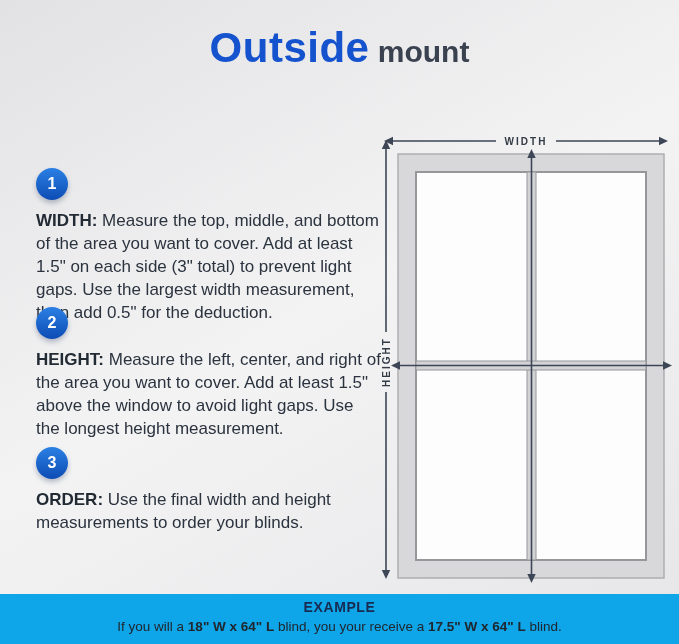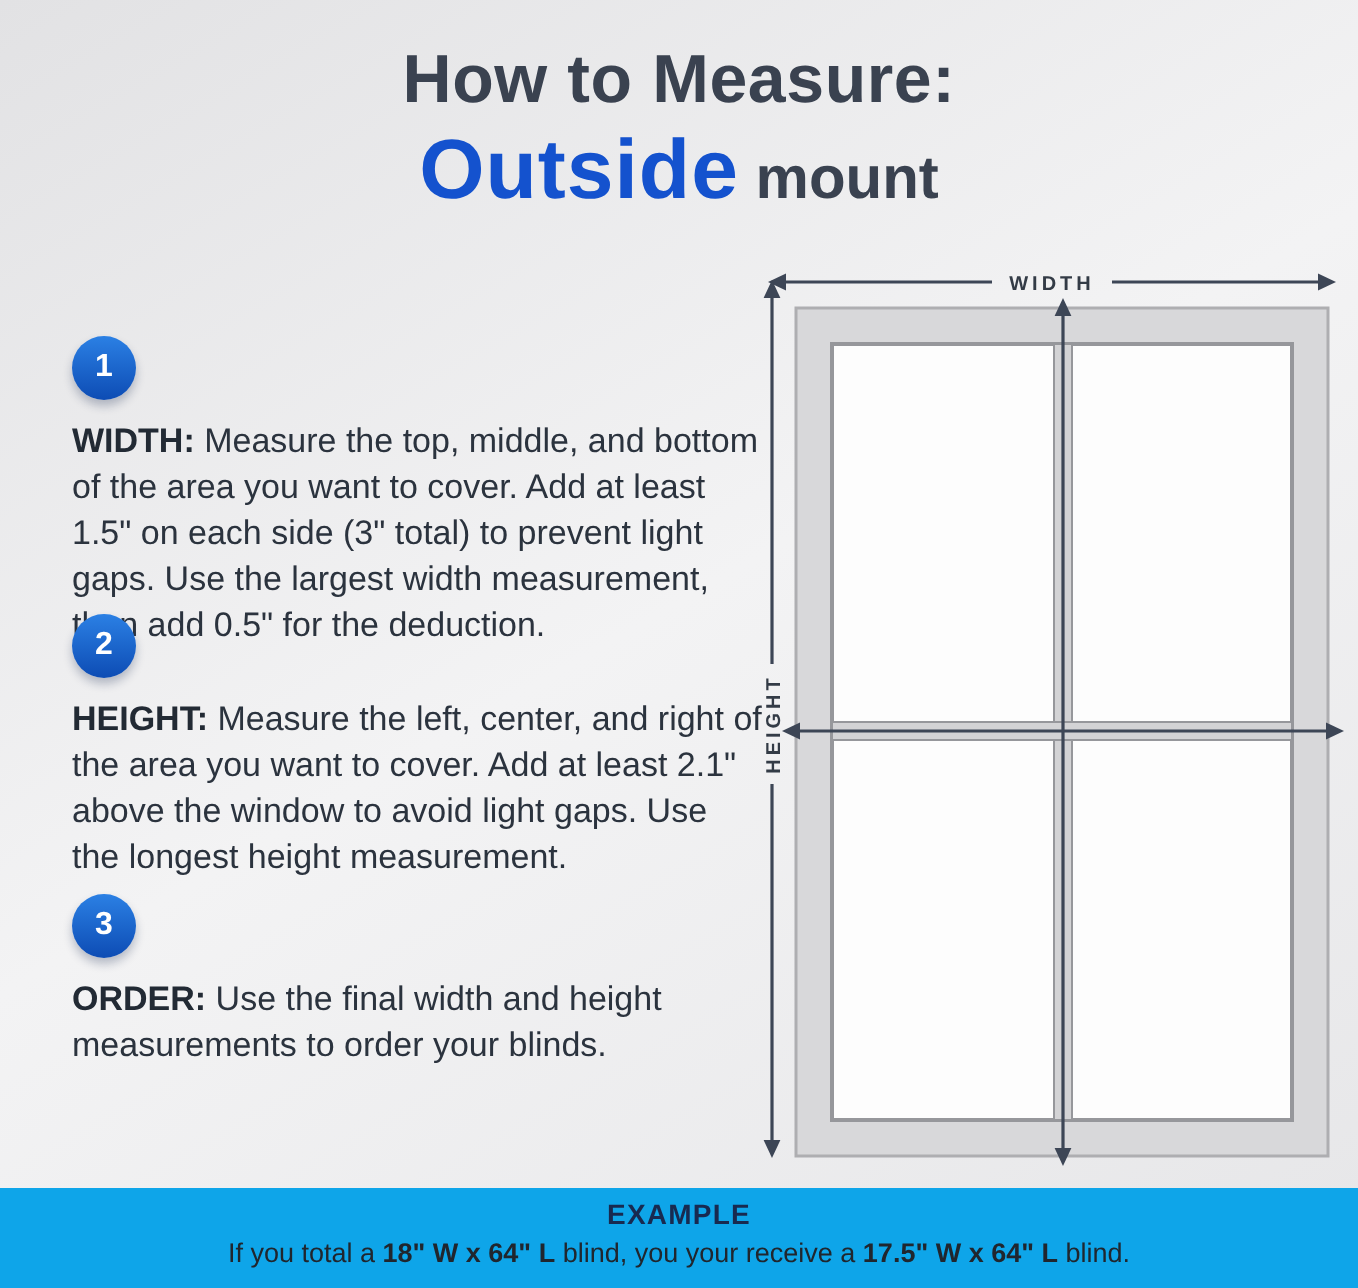--- a/index.html
+++ b/index.html
@@ -37,34 +37,33 @@
   .footer { position:absolute; left:0; right:0; bottom:0; height:50px;
     background:#0ea5e9; text-align:center; padding-top:5px; }
   .footer-heading { font-size:14px; font-weight:800; color:#182a50; letter-spacing:.6px; }
   .footer-line { margin-top:4px; font-size:13.5px; color:#20262e; }
   .footer-line b { font-weight:700; }
 </style>
 </head>
 <body>
 
 <div class="title">
-  <div class="title-line1">How to Measure:</div>
   <div class="title-line2">
     <span class="title-outside">Outside</span><span class="title-mount"> mount</span>
   </div>
 </div>
 
 <div class="step step-1">
   <div class="badge">1</div>
   <p><b>WIDTH:</b><span> Measure the top, middle, and bottom of the area you want to cover. Add at least 1.5" on each side (3" total) to prevent light gaps. Use the largest width measurement, then add 0.5" for the deduction.</span></p>
 </div>
 
 <div class="step step-2">
   <div class="badge">2</div>
-  <p><b>HEIGHT:</b><span> Measure the left, center, and right of the area you want to cover. Add at least 2.1" above the window to avoid light gaps. Use the longest height measurement.</span></p>
+  <p><b>HEIGHT:</b><span> Measure the left, center, and right of the area you want to cover. Add at least 1.5" above the window to avoid light gaps. Use the longest height measurement.</span></p>
 </div>
 
 <div class="step step-3">
   <div class="badge">3</div>
   <p><b>ORDER:</b><span> Use the final width and height measurements to order your blinds.</span></p>
 </div>
 
 <div class="diagram">
   <svg viewBox="0 0 296 460">
 
@@ -103,15 +102,15 @@
       <line x1="20" y1="235.5" x2="287" y2="235.5" stroke-width="1.6"></line>
       <polygon points="13,235.5 22,231.3 22,239.7" stroke="none"></polygon>
       <polygon points="294,235.5 285,231.3 285,239.7" stroke="none"></polygon>
     </g>
   </svg>
 </div>
 
 <div class="footer">
   <div class="footer-heading">EXAMPLE</div>
   <div class="footer-line">
-    <span>If you total a </span><b>18" W x 64" L</b><span> blind, you your receive a </span><b>17.5" W x 64" L</b><span> blind.</span>
+    <span>If you will a </span><b>18" W x 64" L</b><span> blind, you your receive a </span><b>17.5" W x 64" L</b><span> blind.</span>
   </div>
 </div>
 
 </body></html>

